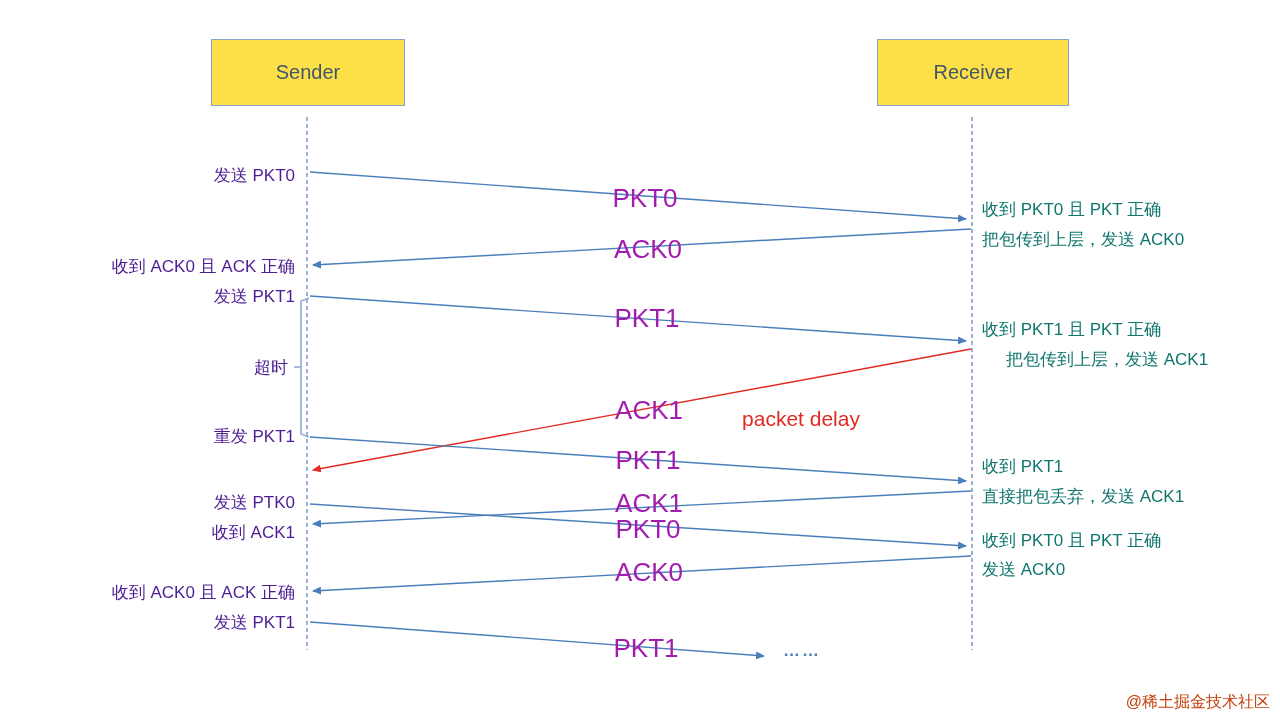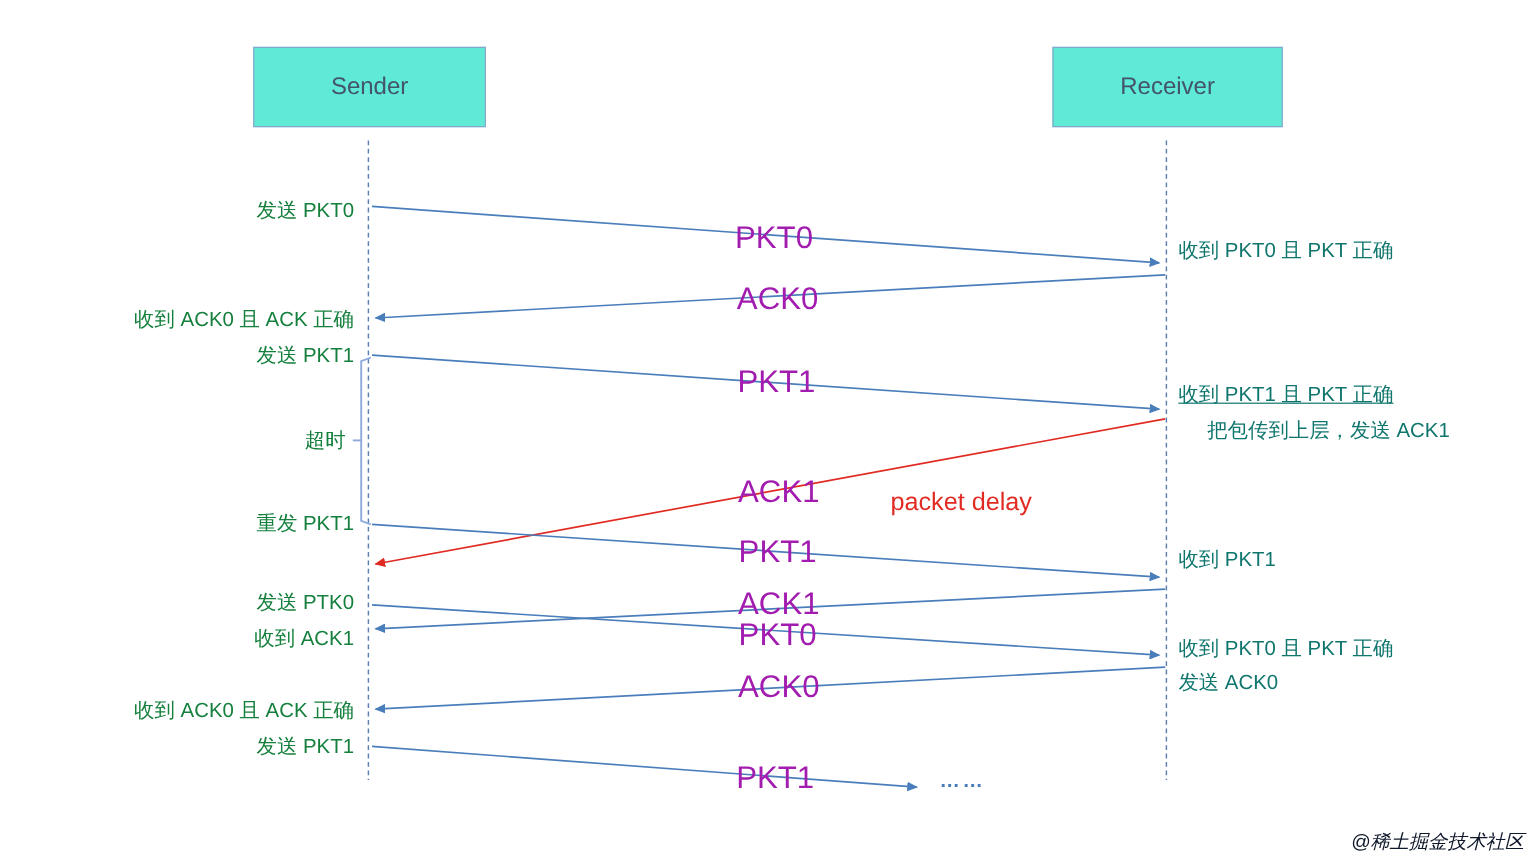--- a/index.html
+++ b/index.html
@@ -1,35 +1,35 @@
 <!DOCTYPE html>
 <html><head>
 <meta charset="utf-8">
 <style>
   html,body{margin:0;padding:0;background:#fff;}
   .stage{position:relative;width:1280px;height:720px;background:#ffffff;overflow:hidden;
          font-family:"Liberation Sans",sans-serif;}
   .layer{position:absolute;left:0;top:0;width:1280px;height:720px;}
   svg.canvas{position:absolute;left:0;top:0;}
-  .actor-box{position:absolute;border:1px solid #8aa5cc;background:#5eead4;
+  .actor-box{position:absolute;border:1px solid #8aa5cc;background:#fde047;
              display:flex;align-items:center;justify-content:center;
              color:#44546a;font-size:20px;}
   .actor-box.sender{left:211px;top:39px;width:192px;height:65px;}
   .actor-box.receiver{left:877px;top:39px;width:190px;height:65px;}
   .msg-label{position:absolute;transform:translate(-50%,-50%);color:#a21caf;
              font-size:26px;white-space:nowrap;}
   .note-l{position:absolute;transform:translateY(-50%);text-align:right;
-          color:#15803d;font-size:17px;white-space:nowrap;}
+          color:#4c1d95;font-size:17px;white-space:nowrap;}
   .note-r{position:absolute;transform:translateY(-50%);text-align:left;
           color:#0f766e;font-size:17px;white-space:nowrap;}
   .packet-delay{position:absolute;left:801px;top:379px;transform:translate(-50%,-50%);
                 color:#e12a22;font-size:21px;white-space:nowrap;margin-top:40px;}
   .ellipsis{position:absolute;left:783px;top:651px;transform:translateY(-50%);
             color:#4a7ebb;font-size:17px;font-weight:bold;letter-spacing:2px;}
-  .watermark{position:absolute;right:10px;top:692px;color:#0f172a;font-size:16px;font-style:italic;}
+  .watermark{position:absolute;right:10px;top:692px;color:#c2410c;font-size:16px;}
 </style>
 </head>
 <body>
 
 <div class="stage">
 
   <svg class="canvas" width="1280" height="720">
     <defs>
       <marker id="arrow-blue" markerWidth="10" markerHeight="8" refX="8" refY="4" orient="auto" markerUnits="userSpaceOnUse">
         <path d="M0,0 L9,4 L0,8 Z" fill="#4a7ebb"></path>
@@ -79,23 +79,25 @@
       <div class="note-l" style="right: 985px; top: 175px;">发送 PKT0</div>
       <div class="note-l" style="right: 985px; top: 266px;">收到 ACK0 且 ACK 正确</div>
       <div class="note-l" style="right: 985px; top: 296px;">发送 PKT1</div>
       <div class="note-l" style="right: 992px; top: 367px;">超时</div>
       <div class="note-l" style="right: 985px; top: 436px;">重发 PKT1</div>
       <div class="note-l" style="right: 985px; top: 502px;">发送 PTK0</div>
       <div class="note-l" style="right: 985px; top: 532px;">收到 ACK1</div>
       <div class="note-l" style="right: 985px; top: 592px;">收到 ACK0 且 ACK 正确</div>
       <div class="note-l" style="right: 985px; top: 622px;">发送 PKT1</div>
       <div class="note-r" style="left: 982px; top: 209px;">收到 PKT0 且 PKT 正确</div>
-      <div class="note-r" style="left: 982px; top: 329px; text-decoration: underline;">收到 PKT1 且 PKT 正确</div>
+      <div class="note-r" style="left: 982px; top: 239px;">把包传到上层，发送 ACK0</div>
+      <div class="note-r" style="left: 982px; top: 329px;">收到 PKT1 且 PKT 正确</div>
       <div class="note-r" style="left: 982px; top: 359px; margin-left: 24px;">把包传到上层，发送 ACK1</div>
       <div class="note-r" style="left: 982px; top: 466px;">收到 PKT1</div>
+      <div class="note-r" style="left: 982px; top: 496px;">直接把包丢弃，发送 ACK1</div>
       <div class="note-r" style="left: 982px; top: 540px;">收到 PKT0 且 PKT 正确</div>
       <div class="note-r" style="left: 982px; top: 569px;">发送 ACK0</div>
     </div>
 
   <div class="packet-delay">packet delay</div>
 
   <div class="ellipsis">……</div>
 
   <div class="watermark">@稀土掘金技术社区</div>
 

